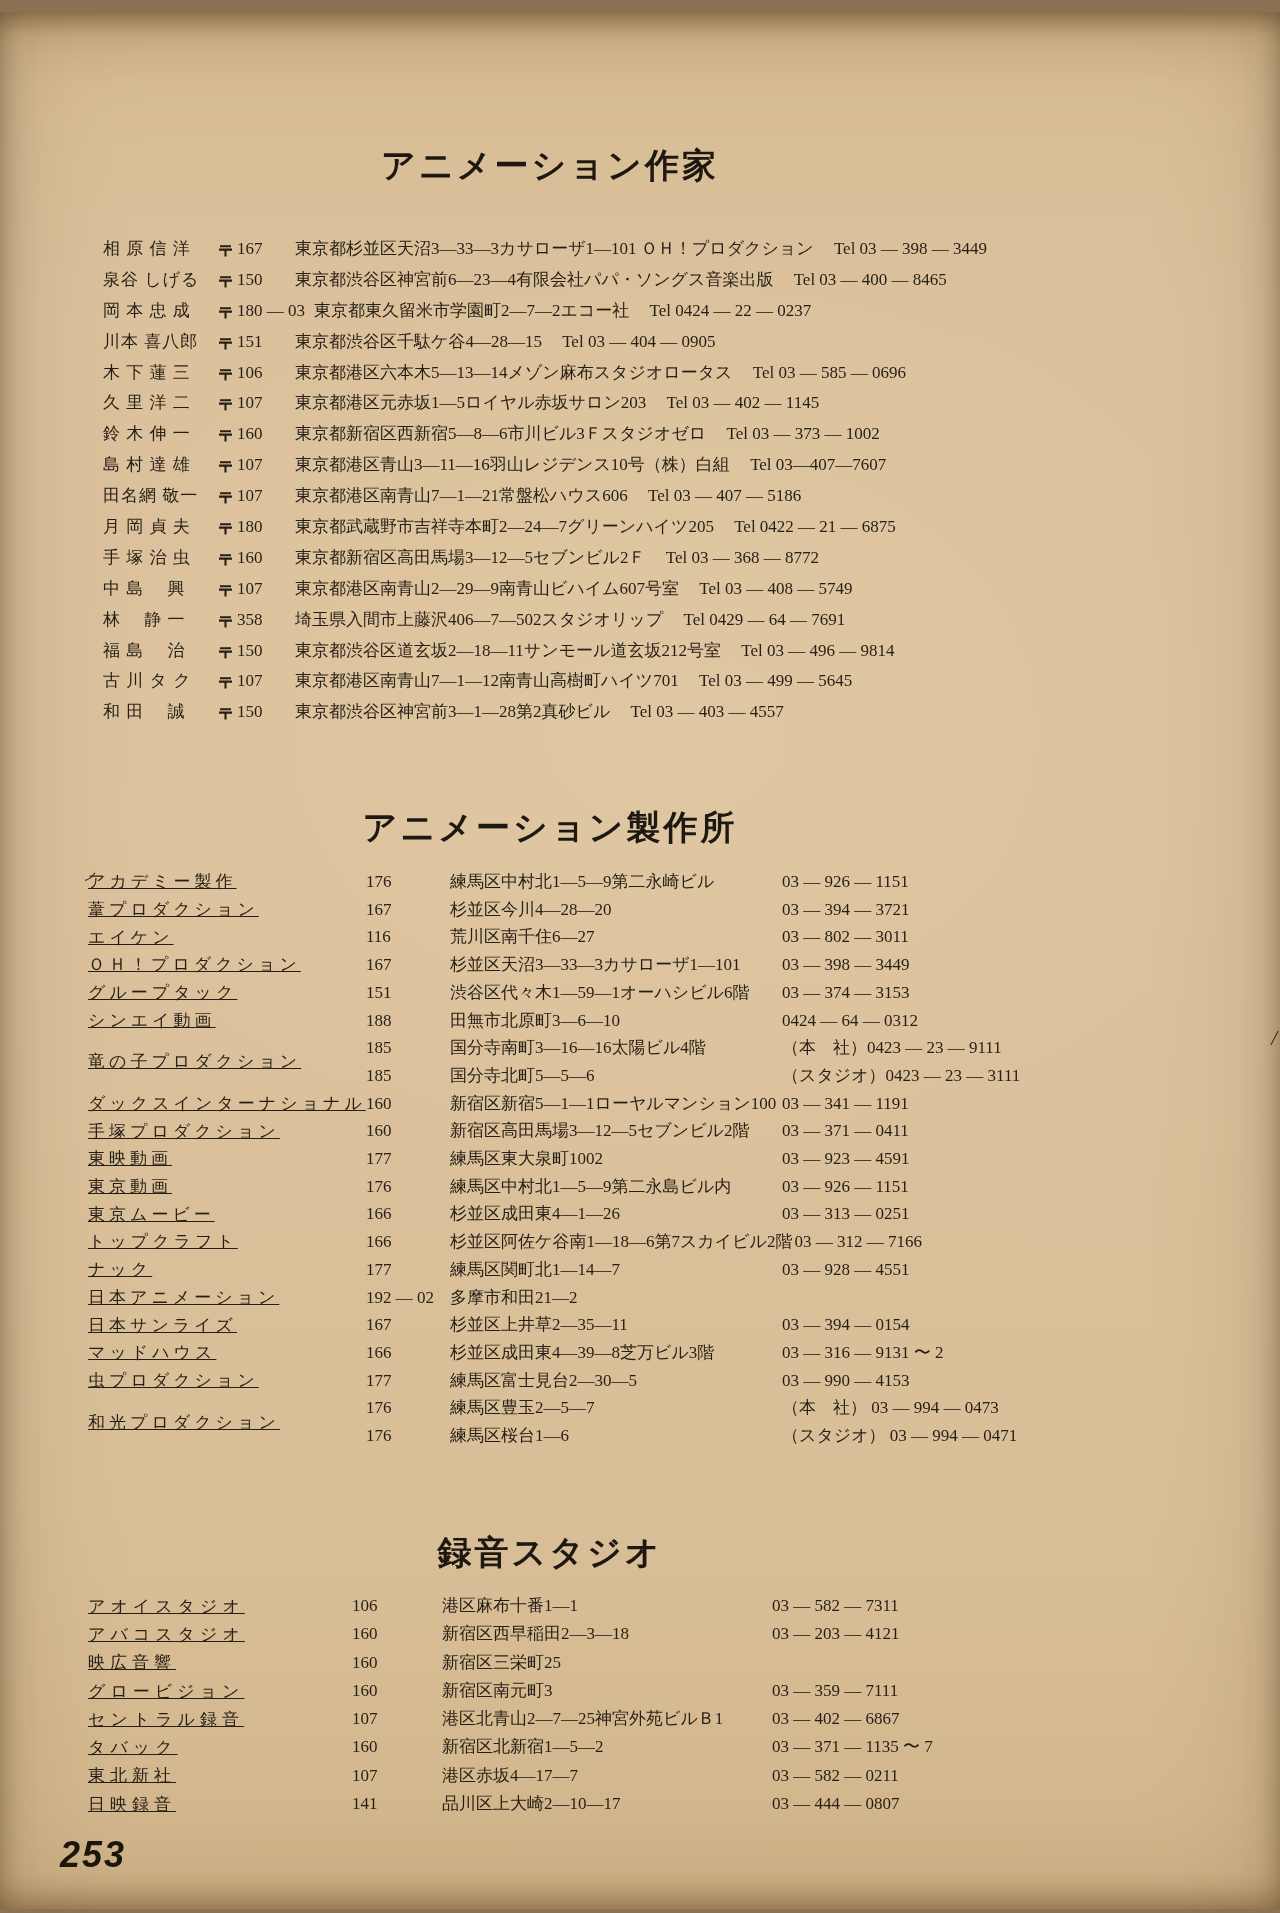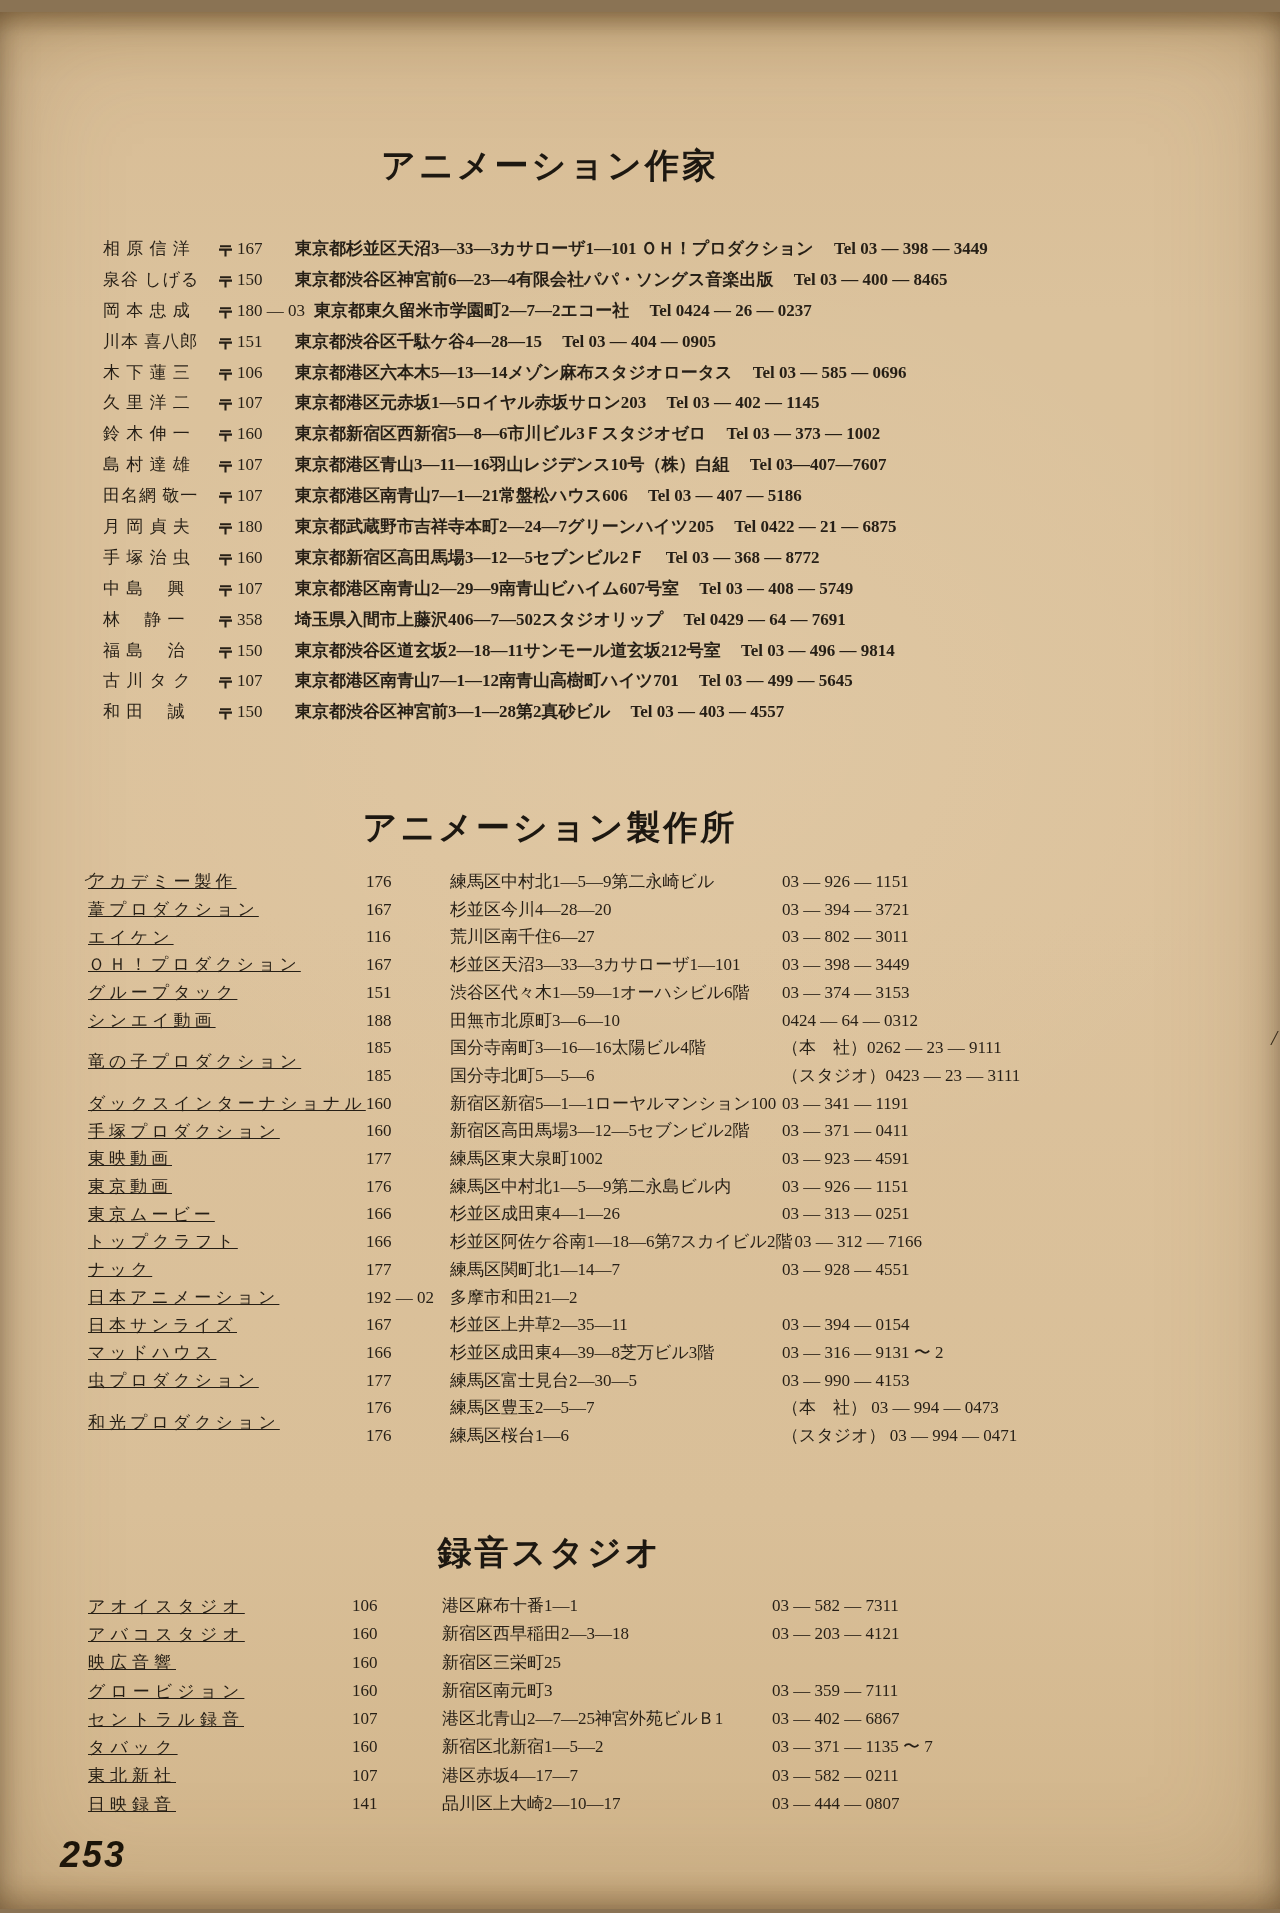--- a/index.html
+++ b/index.html
@@ -28,21 +28,21 @@
     font-family:"DejaVu Sans","Liberation Sans",sans-serif;
     font-weight:bold;font-size:34px;letter-spacing:3px;color:#1d1811;
   }
   
   .sec1{position:absolute;left:103px;top:222px;width:1130px;font-size:17px;}
   .a-row{display:grid;grid-template-columns:115px minmax(68px,max-content) 1fr;
          height:30.9px;line-height:30.9px;white-space:nowrap;}
   .a-name{letter-spacing:1px;}
   .a-postal{display:inline-flex;align-items:center;gap:4px;}
   .a-postal .tei{flex:0 0 auto;margin-top:2px;color:#261f16;}
-  .a-rest{padding-left:9px;font-weight:bold;}
+  .a-rest{padding-left:9px;}
   .a-tel{margin-left:16px;}
   
   .list{position:absolute;left:88px;width:1150px;font-size:17px;}
   .s-row{display:flex;align-items:center;white-space:nowrap;}
   .s-name{flex:0 0 auto;letter-spacing:4px;text-decoration:underline;}
   .sec2 .s-name{width:278px;}
   .sec3 .s-name{width:264px;letter-spacing:5px;}
   .s-lines{flex:1 1 auto;}
   .s-line{display:grid;}
   .sec2 .s-line{grid-template-columns:84px minmax(330px,max-content) auto;line-height:27.7px;}
@@ -97,21 +97,21 @@
   <div class="a-row">
     <span class="a-name">岡 本 忠 成</span>
     <span class="a-postal">
       <svg class="tei" width="15" height="13" viewBox="0 0 15 13">
         <path d="M2 2.2 H13 M1 5.6 H14 M7.5 5.6 V12.4" fill="none" stroke="currentColor" stroke-width="2.1"></path>
       </svg>
       <span class="a-postal-num">180 — 03</span>
     </span>
     <span class="a-rest">
       <span class="a-addr">東京都東久留米市学園町2—7—2エコー社</span>
-      <span class="a-tel"><span class="tel-label">Tel</span> <span class="tel-num">0424 — 26 — 0237</span></span>
+      <span class="a-tel"><span class="tel-label">Tel</span> <span class="tel-num">0424 — 22 — 0237</span></span>
     </span>
   </div>
 
   <div class="a-row">
     <span class="a-name">川本 喜八郎</span>
     <span class="a-postal">
       <svg class="tei" width="15" height="13" viewBox="0 0 15 13">
         <path d="M2 2.2 H13 M1 5.6 H14 M7.5 5.6 V12.4" fill="none" stroke="currentColor" stroke-width="2.1"></path>
       </svg>
       <span class="a-postal-num">151</span>
@@ -359,21 +359,21 @@
   </div>
 </div>
   </div>
 
   <div class="s-row">
     <span class="s-name">竜の子プロダクション</span>
     <div class="s-lines">
   <div class="s-line">
     <span class="s-postal">185</span>
     <span class="s-addr">国分寺南町3—16—16太陽ビル4階</span>
-    <span class="s-phone">（本　社）0262 — 23 — 9111</span>
+    <span class="s-phone">（本　社）0423 — 23 — 9111</span>
   </div>
 
   <div class="s-line">
     <span class="s-postal">185</span>
     <span class="s-addr">国分寺北町5—5—6</span>
     <span class="s-phone">（スタジオ）0423 — 23 — 3111</span>
   </div>
 </div>
   </div>
 

